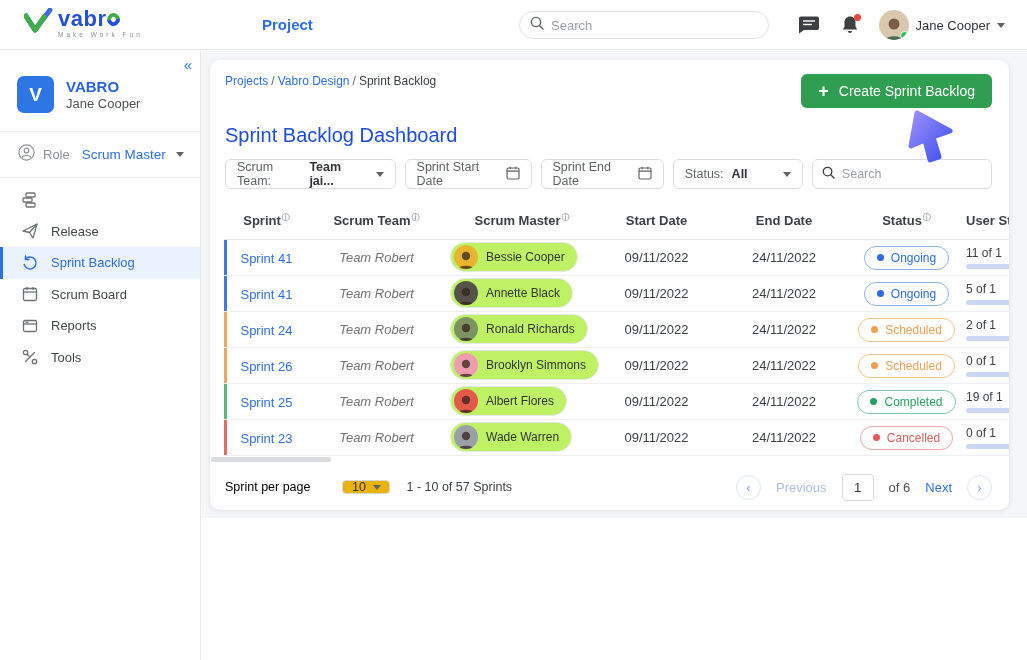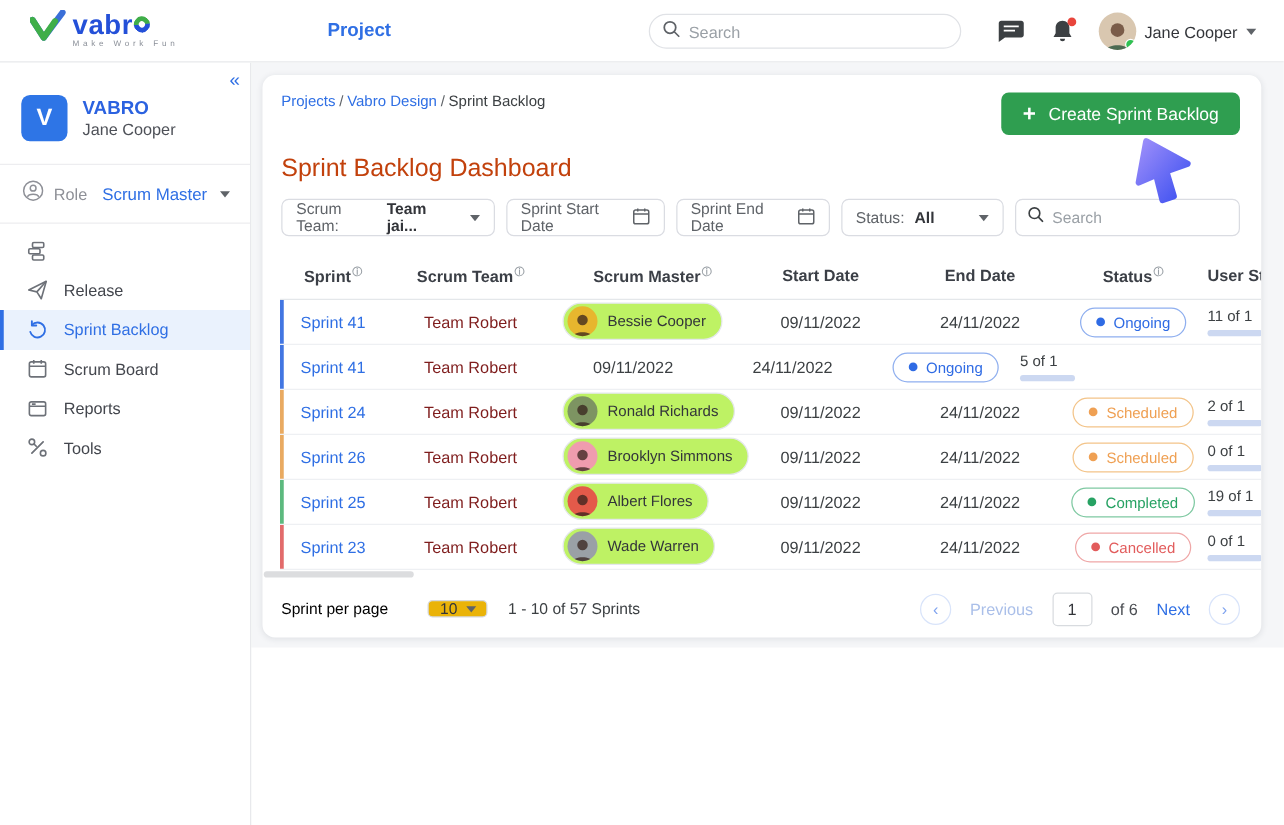--- a/index.html
+++ b/index.html
@@ -61,21 +61,21 @@
 
   .breadcrumb { position:absolute; left:15px; top:14px; font-size:12px; color:#3c4043; }
   .breadcrumb .bc-link { color:#2f6fe4; cursor:pointer; }
   .bc-sep { color:#5f6368; margin:0 3px; }
 
   .create-btn { position:absolute; right:17px; top:14px; height:34px; padding:0 17px;
     background:#2f9e50; border:none; border-radius:6px; color:#fff; font-size:14px;
     display:flex; align-items:center; gap:10px; cursor:pointer; font-family:inherit; }
   .plus { font-size:18px; font-weight:bold; line-height:1; }
 
-  .page-title { position:absolute; left:15px; top:64px; font-size:20px; font-weight:500; color:#c2410c; }
+  .page-title { position:absolute; left:15px; top:64px; font-size:20px; font-weight:500; color:#1d4ed8; }
 
   .filters { position:absolute; left:15px; top:99px; right:17px; display:flex; align-items:center; gap:9px; }
   .chip { height:30px; border:1px solid #dadce2; border-radius:6px; background:#fff;
     display:flex; align-items:center; gap:8px; padding:0 11px; font-size:12.5px; color:#5f6368; cursor:pointer; }
   .chip b { color:#33353a; font-weight:bold; }
   .chip .caret { margin-left:6px; }
   .filter-search { margin-left:auto; width:198px; height:30px; border:1px solid #dadce2; border-radius:6px;
     display:flex; align-items:center; padding:0 9px; }
   .filter-search input { border:none; outline:none; width:100%; margin-left:7px; font-size:12.5px; color:#3c4043; background:transparent; }
   .filter-search input::placeholder { color:#9aa0a6; }
@@ -92,21 +92,21 @@
   .c-start { width:125px; text-align:center; }
   .c-end { width:130px; text-align:center; }
   .c-status { width:115px; text-align:center; }
   .c-user { width:110px; text-align:left; padding-left:2px; }
   .accent { position:absolute; left:0; top:0; bottom:0; width:3px; }
   .t-row[data-status="ongoing"] .accent { background:#4276e2; }
   .t-row[data-status="scheduled"] .accent { background:#e9aa61; }
   .t-row[data-status="completed"] .accent { background:#5cb97e; }
   .t-row[data-status="cancelled"] .accent { background:#e26b6b; }
   .sprint-link { font-size:13px; font-weight:500; color:#2f6fe4; cursor:pointer; }
-  .team-cell { font-size:13px; color:#7f1d1d; }
+  .team-cell { font-size:13px; color:#737373;font-style:italic; }
   .master-chip { display:inline-flex; align-items:center; gap:8px; border:1px solid #e4e7eb;
     border-radius:16px; padding:2px 12px 2px 3px; background:#bef264; }
   .m-avatar { width:24px; height:24px; border-radius:50%; overflow:hidden; position:relative; flex:none; }
   .m-avatar svg { position:absolute; left:0; top:2px; }
   .m-avatar[data-avatar="yellow"] { background:#e7b62e; }
   .m-avatar[data-avatar="dark"]   { background:#55524a; }
   .m-avatar[data-avatar="green"]  { background:#7d9462; }
   .m-avatar[data-avatar="pink"]   { background:#ef9cae; }
   .m-avatar[data-avatar="red"]    { background:#e45a4a; }
   .m-avatar[data-avatar="grey"]   { background:#9aa0a6; }
@@ -393,20 +393,29 @@
             <span class="stories-text">11 of 1</span>
             <span class="progress-track"><span class="progress-fill" style="width: 100%;"></span></span>
           </div>
         </div>
     </div>
 
     <div class="t-row" data-status="ongoing">
       <span class="accent"></span>
       <div class="c-sprint"><span class="sprint-link">Sprint 41</span></div>
       <div class="c-team team-cell">Team Robert</div>
+      <div class="c-master"><span class="master-chip">
+            <span class="m-avatar" data-avatar="dark">
+              <svg width="24" height="24" viewBox="0 0 24 24">
+                <circle cx="12" cy="9" r="4.2" fill="rgba(55,35,30,.75)"></circle>
+                <path d="M3 24 C3 17 21 17 21 24 Z" fill="rgba(55,35,30,.75)"></path>
+              </svg>
+            </span>
+            <span class="m-name">Annette Black</span>
+          </span></div>
       <div class="c-start date-cell">09/11/2022</div>
       <div class="c-end date-cell">24/11/2022</div>
       <div class="c-status"><span class="pill">
             <span class="pill-dot"></span>
             <span>Ongoing</span>
           </span></div>
       <div class="c-user">
           <div class="stories">
             <span class="stories-text">5 of 1</span>
             <span class="progress-track"><span class="progress-fill" style="width: 100%;"></span></span>

